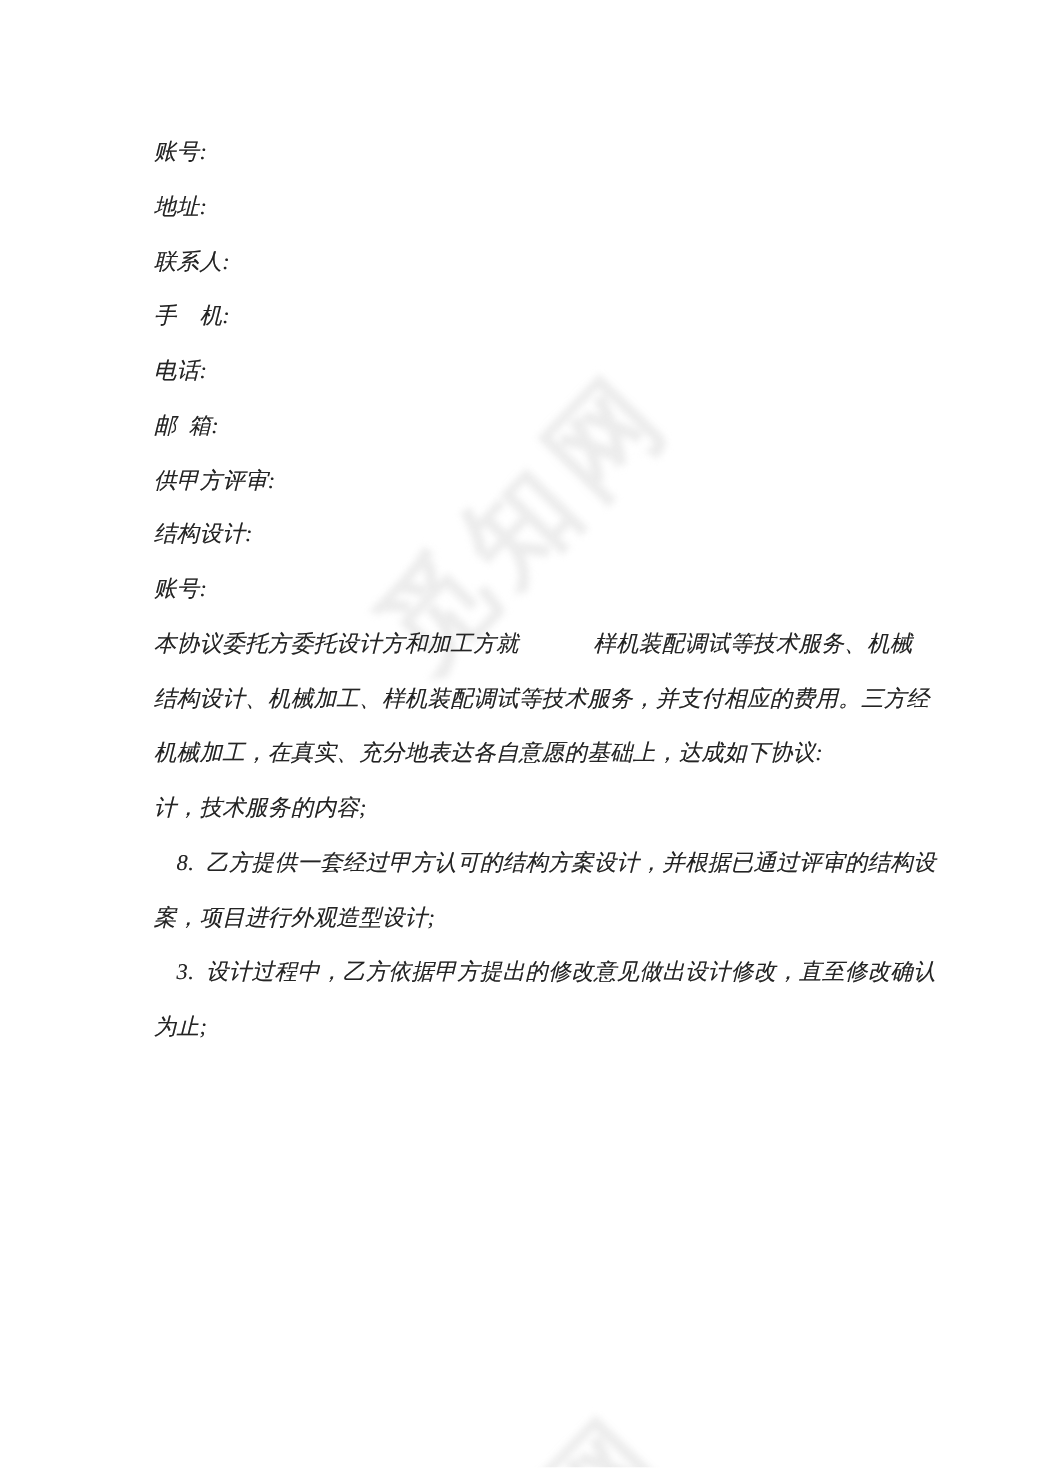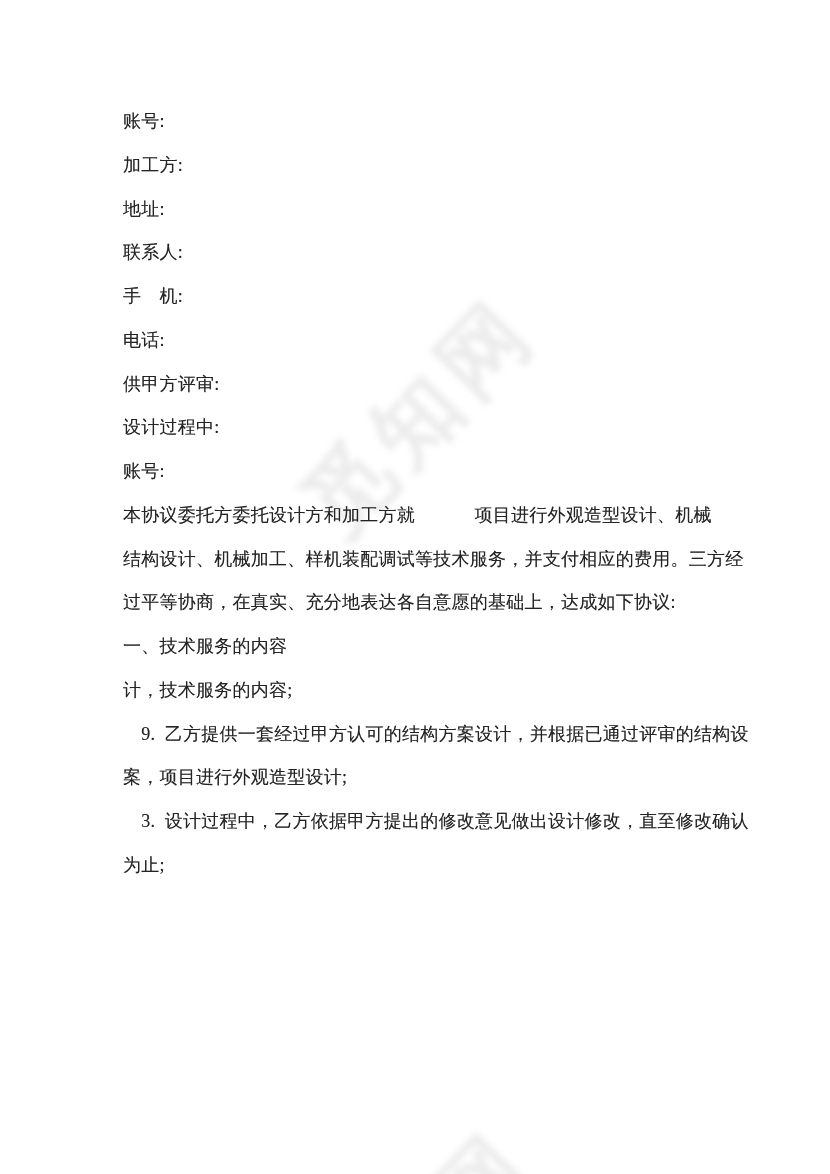--- a/index.html
+++ b/index.html
@@ -35,41 +35,41 @@
     width: 650px;
     z-index: 1;
     font-size: 18px;
     letter-spacing: 0.25px;
   }
   .line {
     height: 43.75px;
     line-height: 43.75px;
     white-space: pre;
     text-shadow: 0 0 0.4px rgba(0,0,0,0.35);
+    font-style: italic;
   }
 </style>
 </head>
 <body>
 
 <div class="page">
   <div class="watermark wm-main">觅知网</div>
   <div class="watermark wm-bottom">觅知网</div>
   <div class="doc">
       <div class="line">账号:</div>
-      <div class="line">加工方:</div>
       <div class="line">地址:</div>
       <div class="line">联系人:</div>
       <div class="line">手　机:</div>
       <div class="line">电话:</div>
+      <div class="line">邮  箱:</div>
       <div class="line">供甲方评审:</div>
-      <div class="line">设计过程中:</div>
+      <div class="line">结构设计:</div>
       <div class="line">账号:</div>
-      <div class="line">本协议委托方委托设计方和加工方就　　　 项目进行外观造型设计、机械</div>
+      <div class="line">本协议委托方委托设计方和加工方就　　　 样机装配调试等技术服务、机械</div>
       <div class="line">结构设计、机械加工、样机装配调试等技术服务，并支付相应的费用。三方经</div>
-      <div class="line">过平等协商，在真实、充分地表达各自意愿的基础上，达成如下协议:</div>
-      <div class="line">一、技术服务的内容</div>
+      <div class="line">机械加工，在真实、充分地表达各自意愿的基础上，达成如下协议:</div>
       <div class="line">计，技术服务的内容;</div>
-      <div class="line">　9.  乙方提供一套经过甲方认可的结构方案设计，并根据已通过评审的结构设</div>
+      <div class="line">　8.  乙方提供一套经过甲方认可的结构方案设计，并根据已通过评审的结构设</div>
       <div class="line">案，项目进行外观造型设计;</div>
       <div class="line">　3.  设计过程中，乙方依据甲方提出的修改意见做出设计修改，直至修改确认</div>
       <div class="line">为止;</div>
     </div>
 </div>
 
 </body></html>

